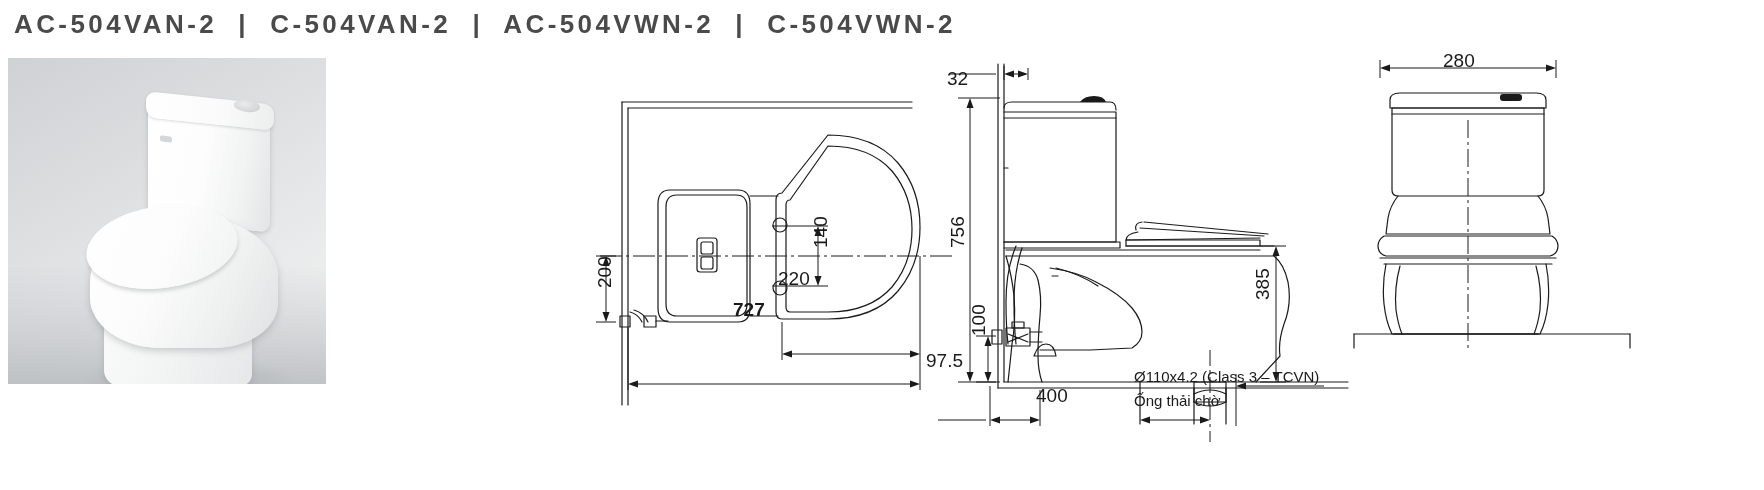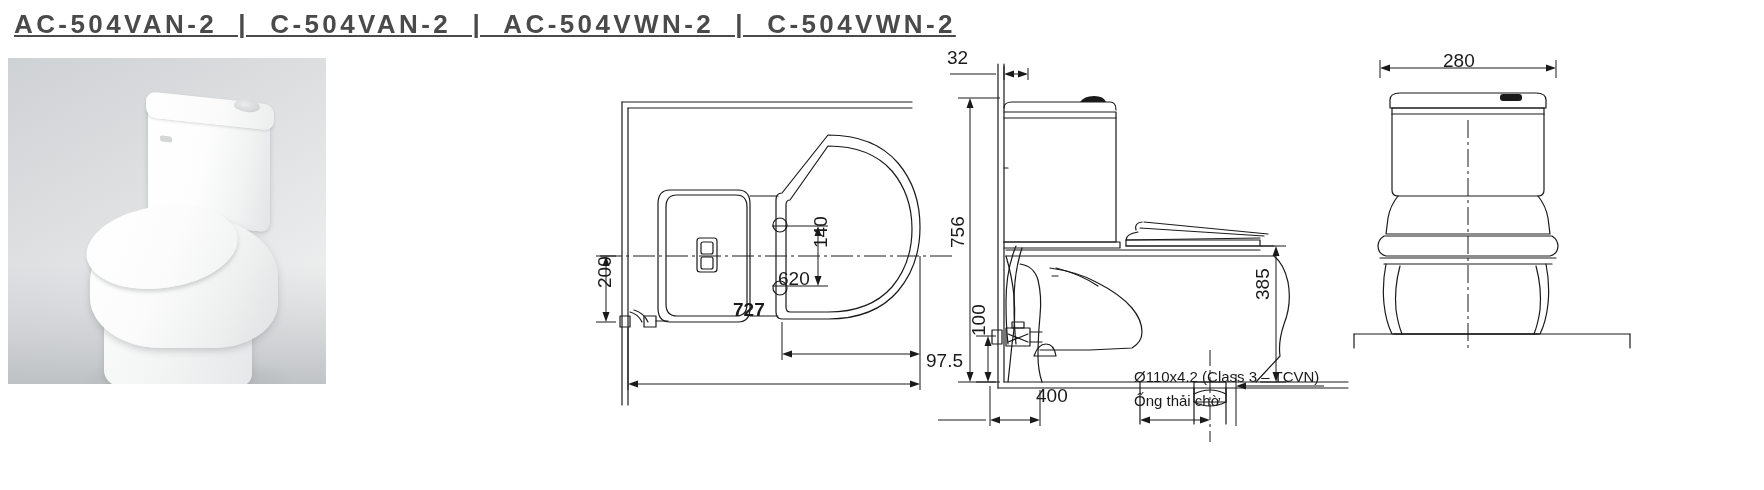--- a/index.html
+++ b/index.html
@@ -1,20 +1,20 @@
 <!DOCTYPE html>
 <html><head>
 <meta charset="utf-8">
 <style>
   html,body{margin:0;padding:0;background:#ffffff;}
   body{width:1764px;height:490px;font-family:"Liberation Sans",sans-serif;position:relative;overflow:hidden;}
 
   
   #title-bar{position:absolute;left:14px;top:4px;width:1200px;height:40px;}
-  #title-text{font-size:26px;font-weight:700;color:#4a4a4a;letter-spacing:3.4px;white-space:pre;line-height:40px;text-decoration:underline;}
+  #title-text{font-size:26px;font-weight:700;color:#4a4a4a;letter-spacing:3.4px;white-space:pre;line-height:40px;}
 
   
   #photo-frame{position:absolute;left:8px;top:58px;width:318px;height:326px;overflow:hidden;
       background:linear-gradient(150deg,#cfd2d4 0%,#d9dbdd 28%,#e4e5e7 55%,#eceded 78%,#f2f2f2 100%);}
   #photo-frame .floorshade{position:absolute;left:0;bottom:0;width:100%;height:120px;
       background:linear-gradient(180deg,rgba(196,199,202,0) 0%,rgba(189,193,196,.55) 60%,rgba(176,180,184,.75) 100%);}
   
   .tk{position:absolute;}
   #tank{left:140px;top:48px;width:122px;height:120px;border-radius:9px 14px 10px 8px;
       background:linear-gradient(100deg,#ffffff 0%,#fdfdfd 45%,#f1f2f2 75%,#e3e4e5 100%);
@@ -126,21 +126,21 @@
     <path d="M72 324 L356 324"></path>
   </g>
   <path d="M222 294 l10 -3.5 v7 Z" fill="#1a1a1a"></path>
   <path d="M360 294 l-10 -3.5 v7 Z" fill="#1a1a1a"></path>
   <path d="M68 324 l10 -3.5 v7 Z" fill="#1a1a1a"></path>
   <path d="M360 324 l-10 -3.5 v7 Z" fill="#1a1a1a"></path>
 </svg>
 
 <div class="dim-label rot" style="left:594px;top:288px;">200</div>
 <div class="dim-label rot" style="left:810px;top:248px;">140</div>
-<div class="dim-label" style="left:778px;top:268px;">620</div>
+<div class="dim-label" style="left:778px;top:268px;">220</div>
 <div class="dim-label" style="left:733px;top:299px;font-weight:bold;">727</div>
 
 <svg class="dwg" width="420" height="400" style="left:930px;top:50px;" viewBox="0 0 420 400">
   <g fill="none" stroke="#1a1a1a" stroke-width="1.2" stroke-linecap="round" stroke-linejoin="round">
 
     <path d="M68 14 L68 338"></path>
     <path d="M74 14 L74 332"></path>
     <path d="M68 338 L418 338"></path>
     <path d="M74 332 L418 332"></path>
 
@@ -243,21 +243,21 @@
 
   <g fill="none" stroke="#1a1a1a" stroke-width="1">
     <path d="M330 196 L356 196"></path>
     <path d="M330 332 L356 332"></path>
     <path d="M346 200 L346 328"></path>
   </g>
   <path d="M346 196 l-3.5 10 h7 Z" fill="#1a1a1a"></path>
   <path d="M346 332 l-3.5 -10 h7 Z" fill="#1a1a1a"></path>
 </svg>
 
-<div class="dim-label" style="left:947px;top:47px;">32</div>
+<div class="dim-label" style="left:947px;top:68px;">32</div>
 <div class="dim-label rot" style="left:947px;top:248px;">756</div>
 <div class="dim-label rot" style="left:1252px;top:300px;">385</div>
 <div class="dim-label rot" style="left:968px;top:336px;">100</div>
 <div class="dim-label" style="left:926px;top:350px;">97.5</div>
 <div class="dim-label" style="left:1036px;top:385px;">400</div>
 <div class="note-label" style="left:1134px;top:368px;">Ø110x4.2 (Class 3 – TCVN)</div>
 <div class="note-label" style="left:1134px;top:392px;">Ống thải chờ</div>
 
 <svg class="dwg" width="300" height="340" style="left:1340px;top:50px;" viewBox="0 0 300 340">
   <g fill="none" stroke="#1a1a1a" stroke-width="1.2" stroke-linecap="round" stroke-linejoin="round">

